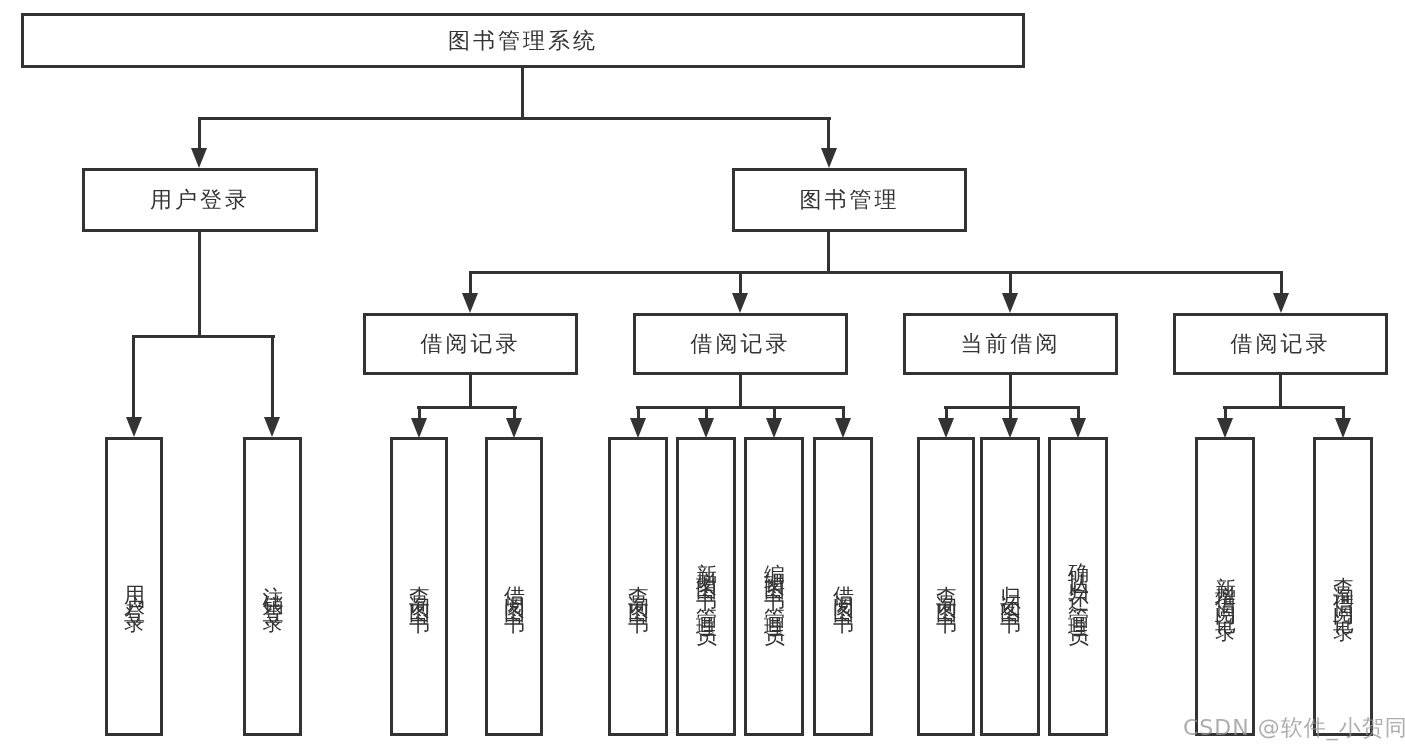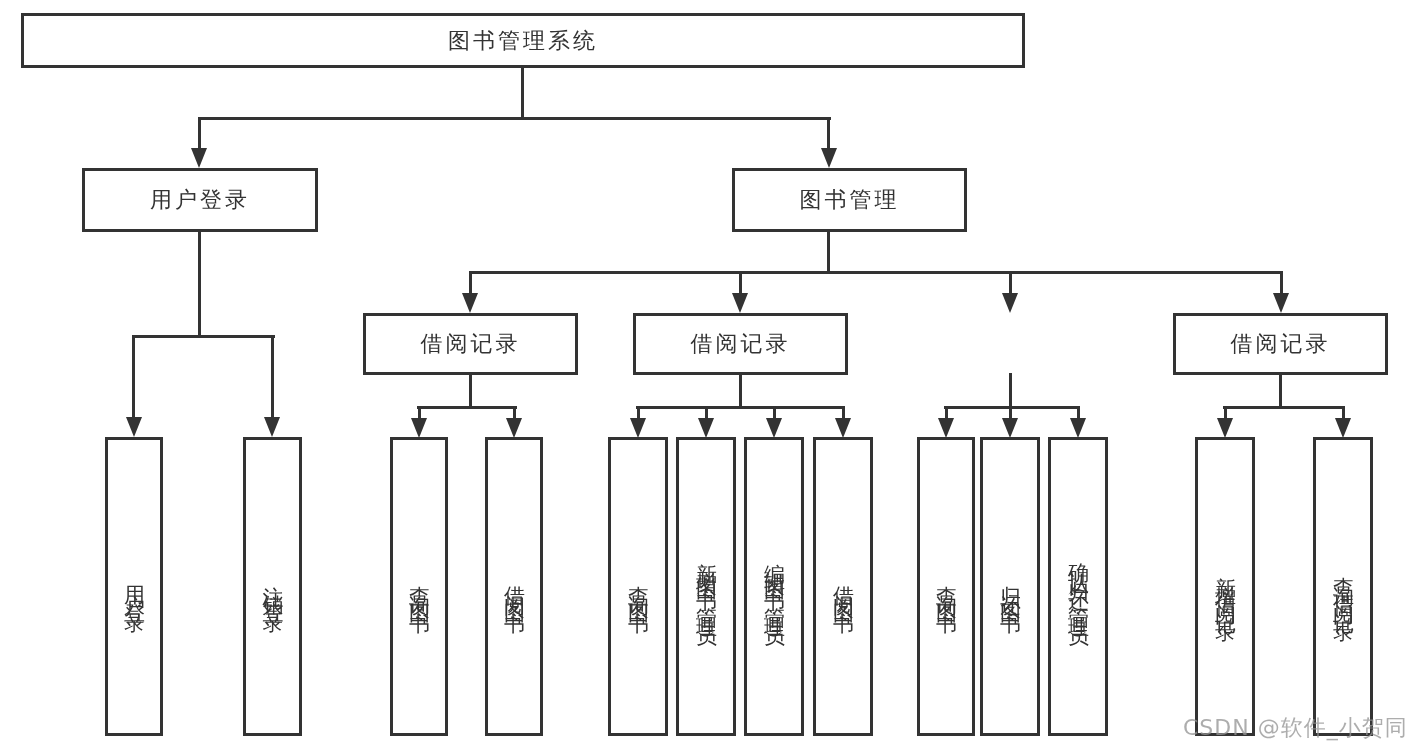--- a/index.html
+++ b/index.html
@@ -43,20 +43,23 @@
   </div>
   <div class="node" style="left:711px;top:168px;width:235px;height:64px;margin-left:21px;">
     <span class="hlabel">图书管理</span>
   </div>
 
   <div class="node" style="left:363px;top:313px;width:215px;height:62px;">
     <span class="hlabel">借阅记录</span>
   </div>
   <div class="node" style="left:633px;top:313px;width:215px;height:62px;">
     <span class="hlabel">借阅记录</span>
+  </div>
+  <div class="node" style="left:903px;top:313px;width:215px;height:62px;">
+    <span class="hlabel">当前借阅</span>
   </div>
   <div class="node" style="left:1173px;top:313px;width:215px;height:62px;">
     <span class="hlabel">借阅记录</span>
   </div>
 
   <div class="node leaf" style="left:105px;width:58px;">
     <span class="vtext">用户登录</span>
   </div>
   <div class="node leaf" style="left:243px;width:59px;">
     <span class="vtext">注销登录</span>

